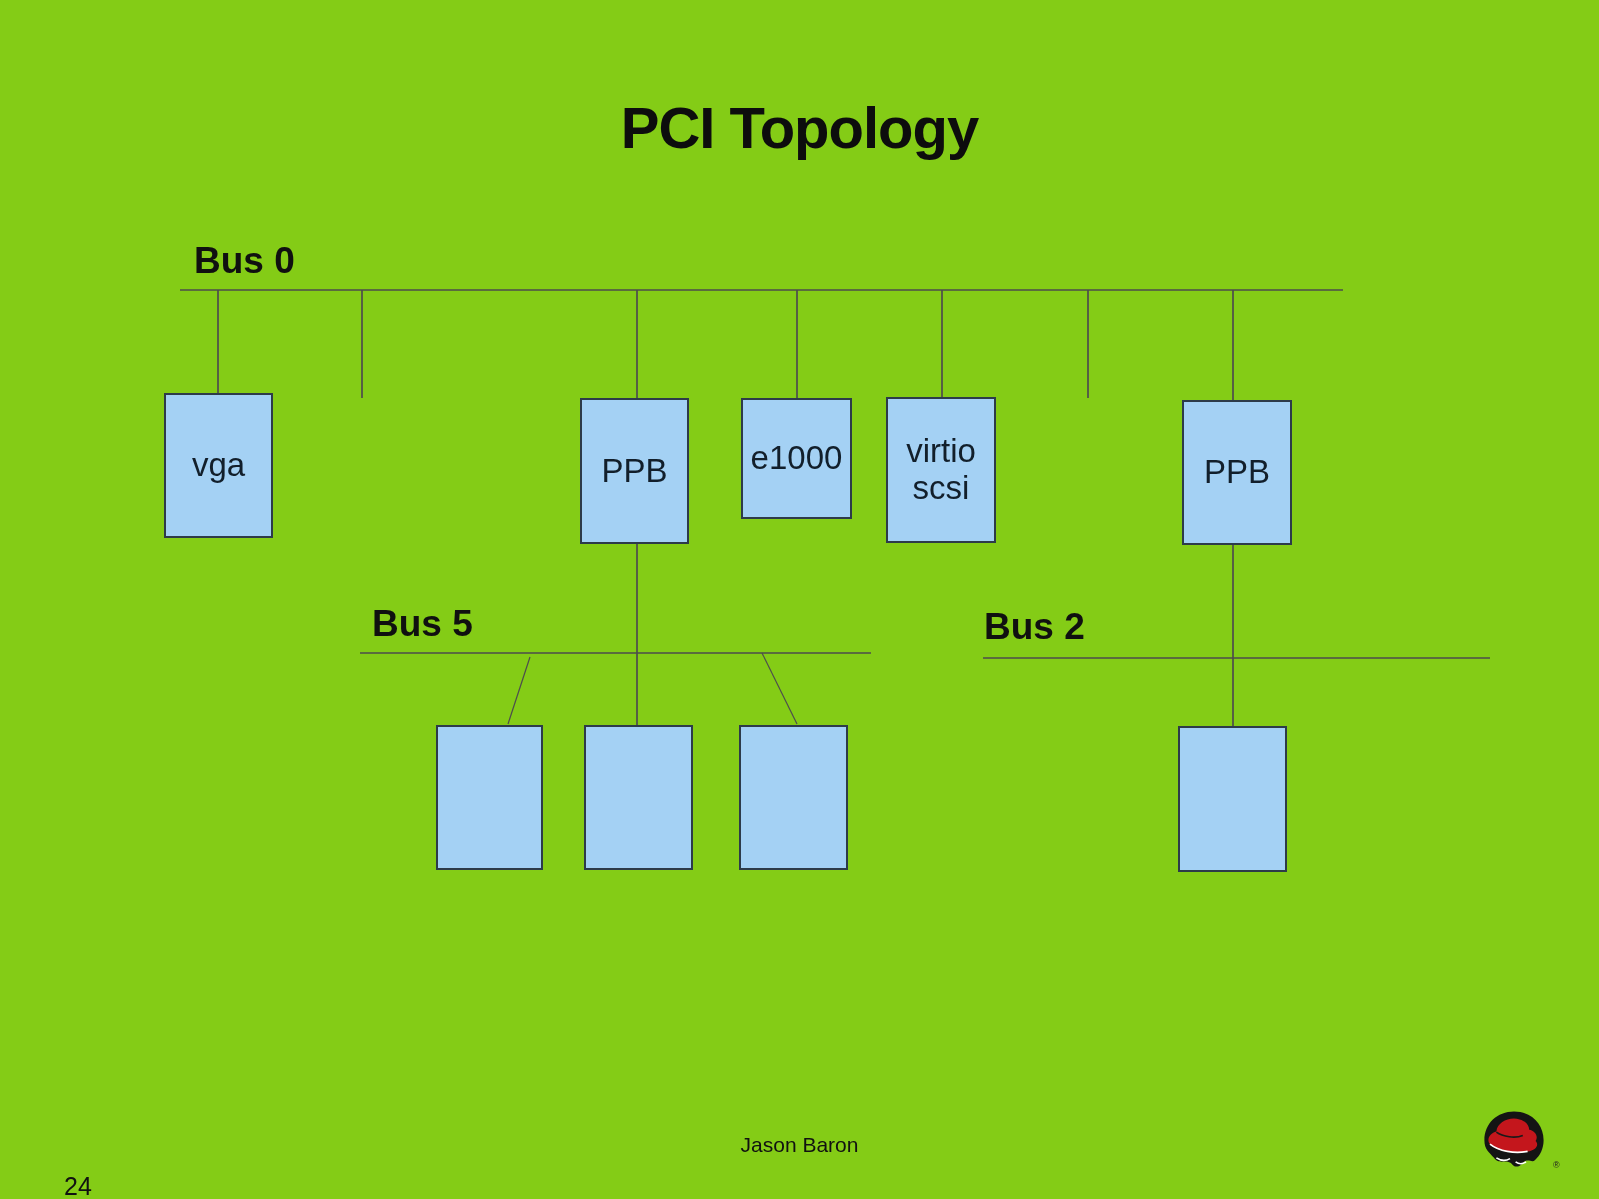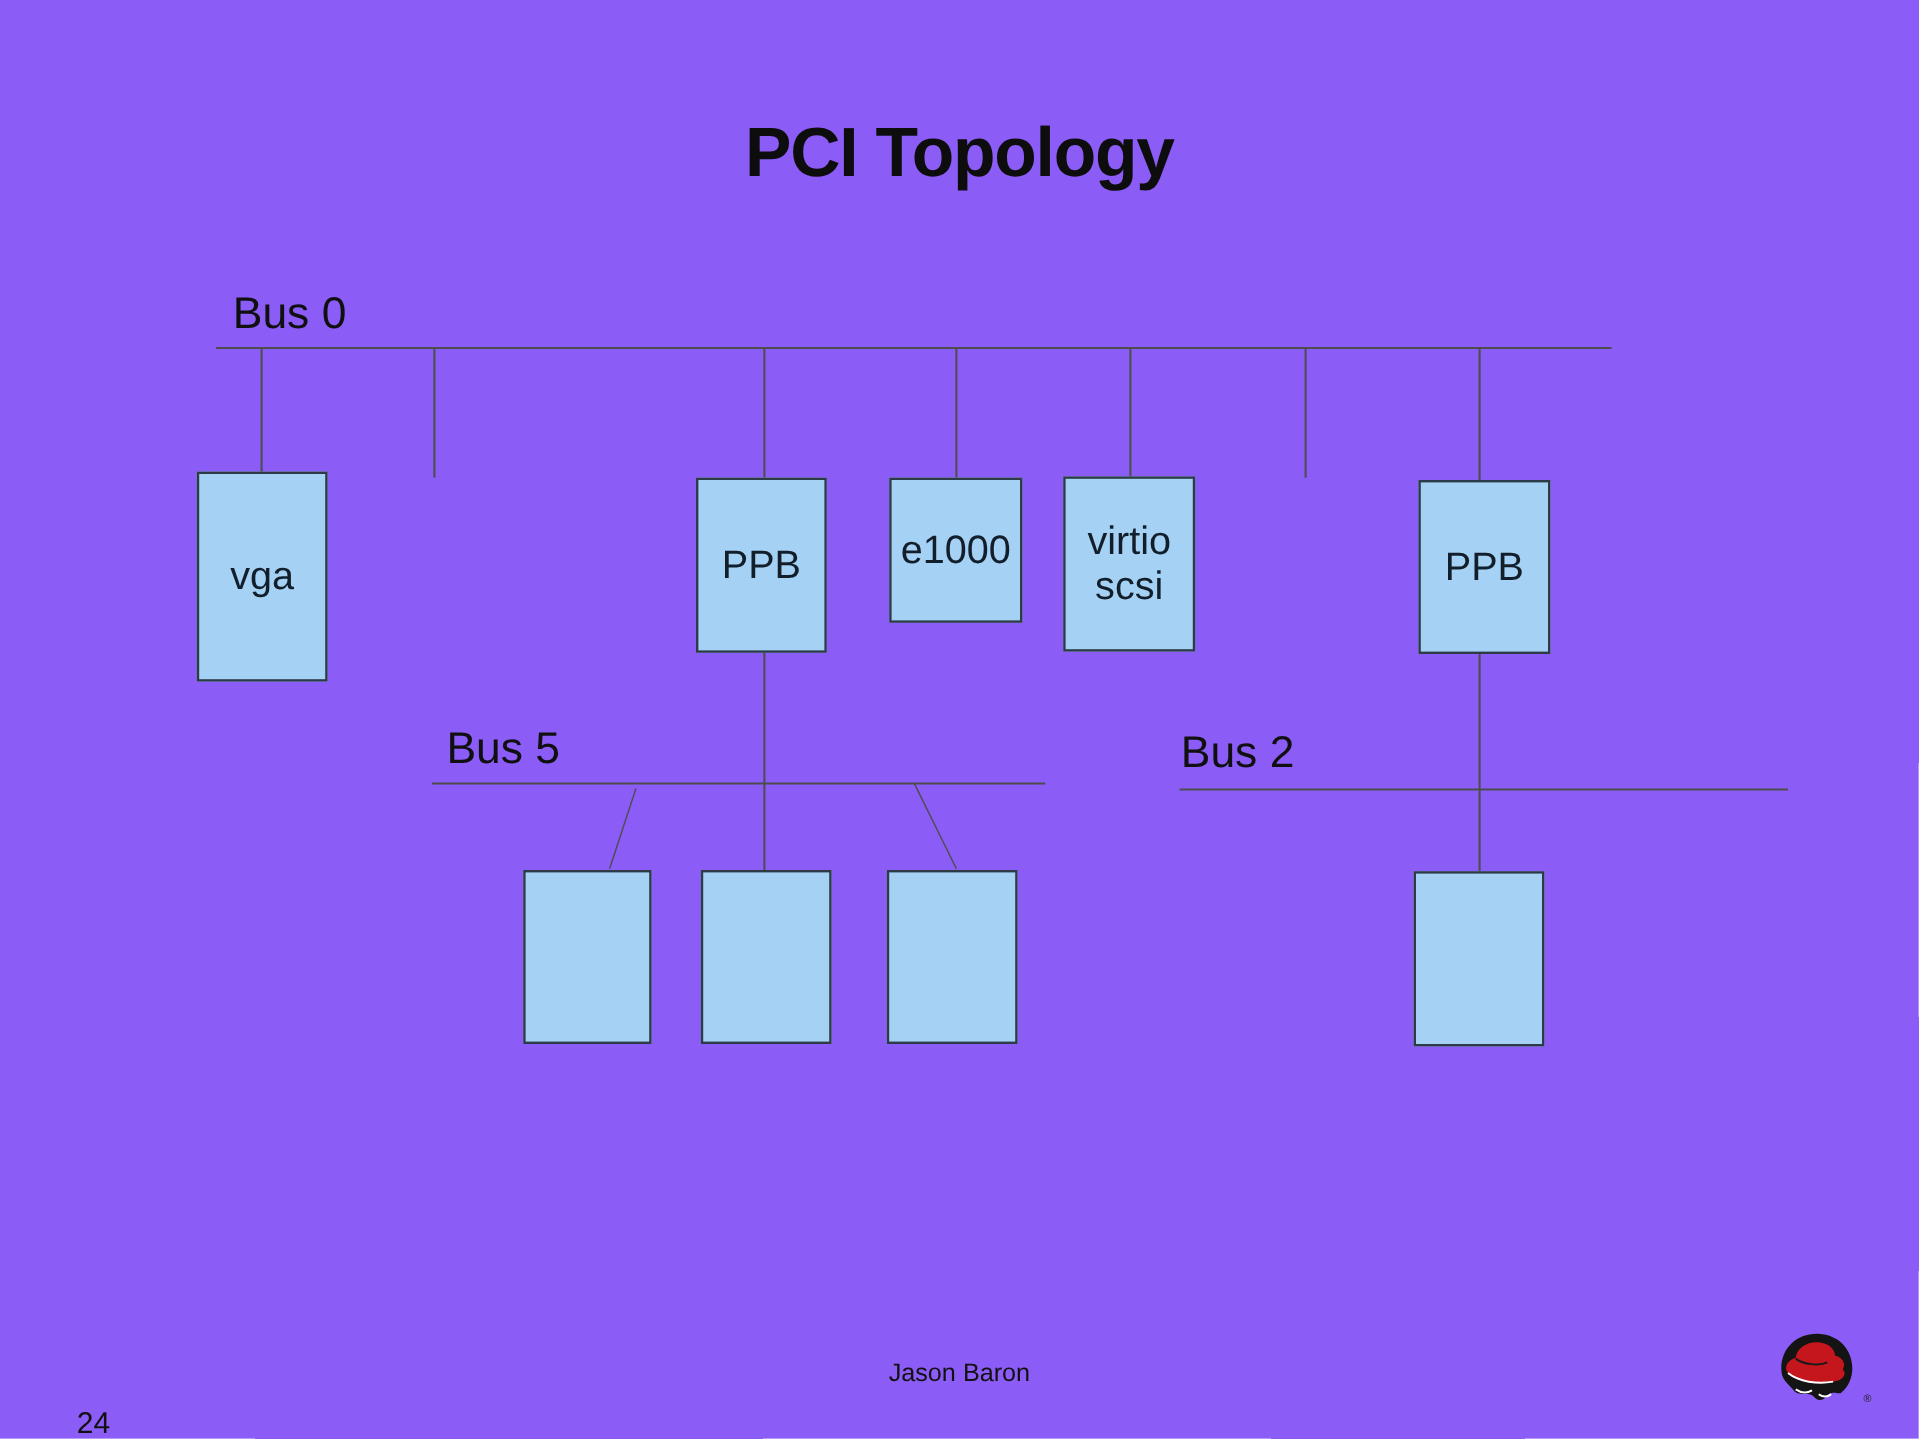--- a/index.html
+++ b/index.html
@@ -1,48 +1,48 @@
 <!DOCTYPE html>
 <html style="--box-fill: #a4d1f4; --box-border: #2d3b49; --line: #4d4d4d; --title-text: #0d0d0d; --device-text: #121f2b; --logo-red: #c4161c; --logo-black: #141414;"><head>
 <meta charset="utf-8">
 <style>
   html,body{margin:0;padding:0;background:#fff;}
   .slide{
     position:relative;
     width:1599px;height:1199px;
-    background:#8b5cf6;
+    background:#84cc16;
     font-family:"Liberation Sans",sans-serif;
     overflow:hidden;
   }
   .title{
     position:absolute;left:0;top:94px;width:100%;
     margin:0;text-align:center;
     font-size:58px;font-weight:bold;letter-spacing:-1px;
     color:var(--title-text,#0d0d0d);
   }
   .bus-label{
     position:absolute;
-    font-size:37px;color:#101010;white-space:nowrap;
+    font-size:37px;color:#101010;white-space:nowrap;font-weight:bold;
   }
   .lbl-bus0{left:194px;top:240px;}
   .lbl-bus1{left:372px;top:603px;}
   .lbl-bus2{left:984px;top:606px;}
   .connectors{position:absolute;left:0;top:0;width:1599px;height:1199px;}
   .connectors line{stroke:var(--line,#4d4d4d);stroke-width:1.7;}
   .connectors line.diag{stroke-width:1.2;}
   .dev{
     position:absolute;box-sizing:border-box;
     background:var(--box-fill,#a4d1f4);
     border:2px solid var(--box-border,#2d3b49);
     display:flex;align-items:center;justify-content:center;
     text-align:center;
     font-size:33px;line-height:1.12;
     color:var(--device-text,#121f2b);
   }
-  .b-vga   {left:164px;top:393px;width:109px;height:175px;}
+  .b-vga   {left:164px;top:393px;width:109px;height:145px;}
   .b-ppb1  {left:580px;top:398px;width:109px;height:146px;}
   .b-e1000 {left:741px;top:398px;width:111px;height:121px;}
   .b-virtio{left:886px;top:397px;width:110px;height:146px;padding:0 10px;}
   .b-ppb2  {left:1182px;top:400px;width:110px;height:145px;}
   .b-b1c1  {left:436px;top:725px;width:107px;height:145px;}
   .b-b1c2  {left:584px;top:725px;width:109px;height:145px;}
   .b-b1c3  {left:739px;top:725px;width:109px;height:145px;}
   .b-b2c1  {left:1178px;top:726px;width:109px;height:146px;}
   .page-number{
     position:absolute;left:64px;top:1132px;

